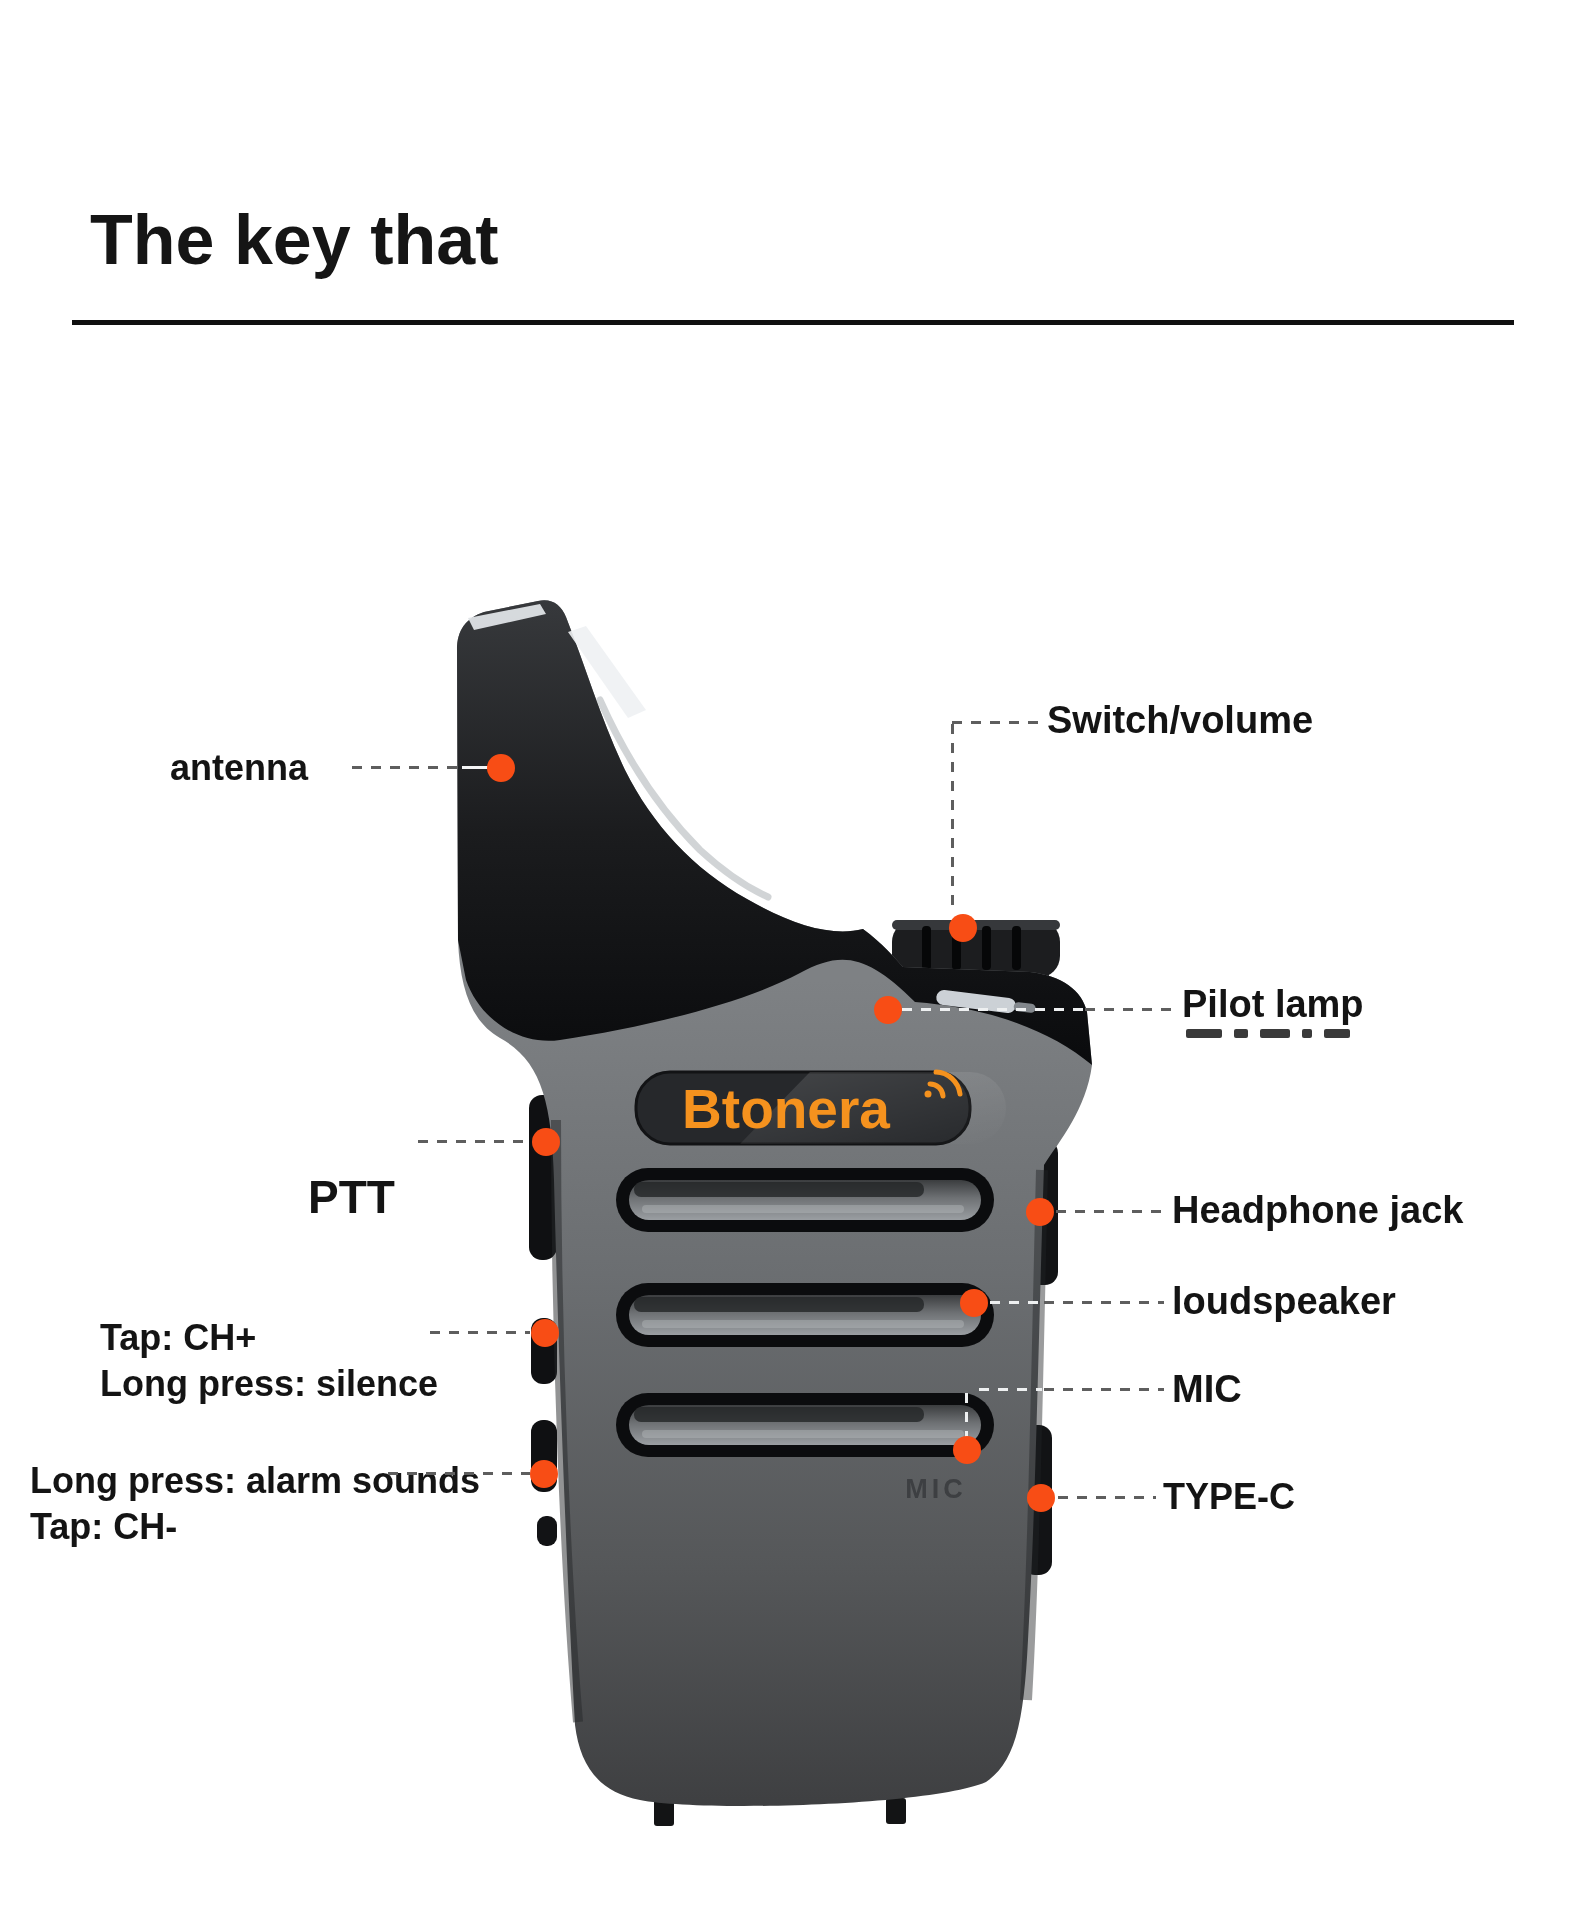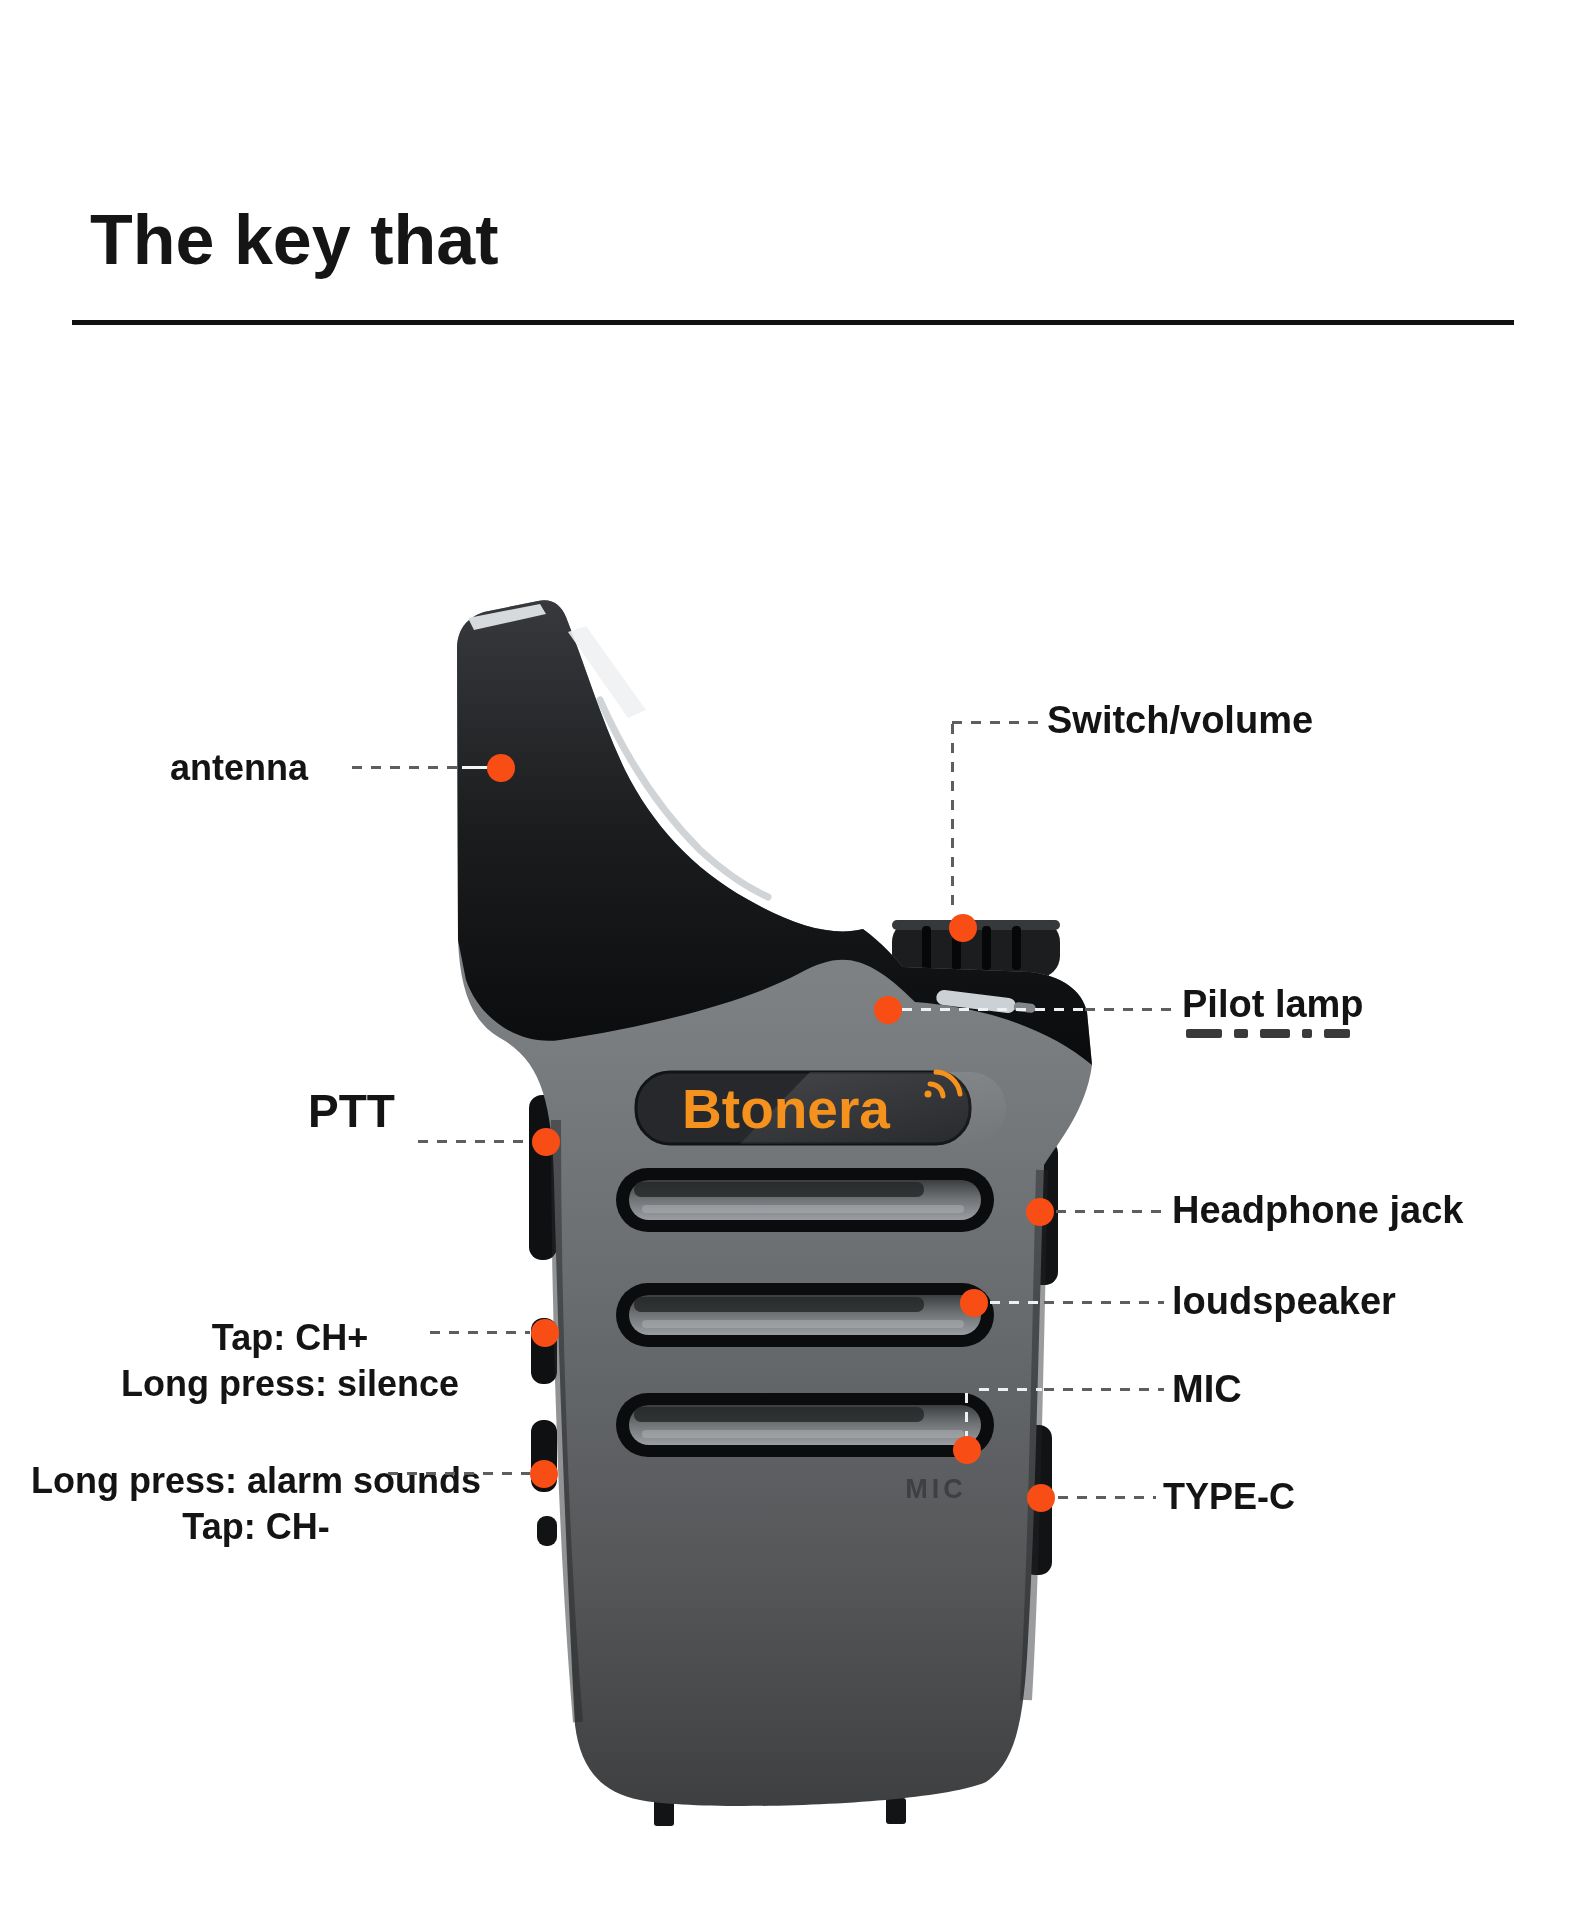--- a/index.html
+++ b/index.html
@@ -12,21 +12,21 @@
     left:90px;top:200px;font-size:70px;font-weight:700;color:#151515;
     letter-spacing:0px;white-space:nowrap;
   }
   .divider{left:72px;top:320px;width:1442px;height:5px;background:#101010;}
   .label{
     color:#141414;font-weight:700;white-space:nowrap;
   }
   .lbl-38{font-size:38px;}
   .lbl-36{font-size:36px;}
   .lbl-46{font-size:46px;}
-  .two-line{text-align:center;line-height:46px;white-space:nowrap;}
+  .two-line{line-height:46px;white-space:nowrap;}
   .dash-h{
     height:3px;
     background:repeating-linear-gradient(90deg,#5e5e5e 0 10px,transparent 10px 19px);
   }
   .dash-h-white{
     height:3px;
     background:repeating-linear-gradient(90deg,#eef0f1 0 10px,transparent 10px 19px);
   }
   .dash-v{
     width:3px;
@@ -199,21 +199,21 @@
   <span style="width:36px;"></span>
     <span style="width:14px;"></span>
     <span style="width:30px;"></span>
   <span style="width:10px;"></span>
     <span style="width:26px;"></span>
 </div>
 <div class="abs dash-h-white" style="left:902px;top:1008px;width:183px;"></div>
 <div class="abs dash-h" style="left:1085px;top:1008px;width:91px;"></div>
 <div class="abs dot" style="left:874px;top:996px;"></div>
 
-<div class="abs label lbl-46" style="left:308px;top:1084px;">PTT</div>
+<div class="abs label lbl-46" style="left:308px;top:1170px;">PTT</div>
 <div class="abs dash-h" style="left:418px;top:1140px;width:112px;"></div>
 <div class="abs dot" style="left:532px;top:1128px;"></div>
 
 <div class="abs label lbl-36 two-line" style="left:100px;top:1315px;width:380px;">
   <div>Tap: CH+</div>
   <div>Long press: silence</div>
 </div>
 <div class="abs dash-h" style="left:430px;top:1331px;width:100px;"></div>
 <div class="abs dot" style="left:531px;top:1319px;"></div>
 

